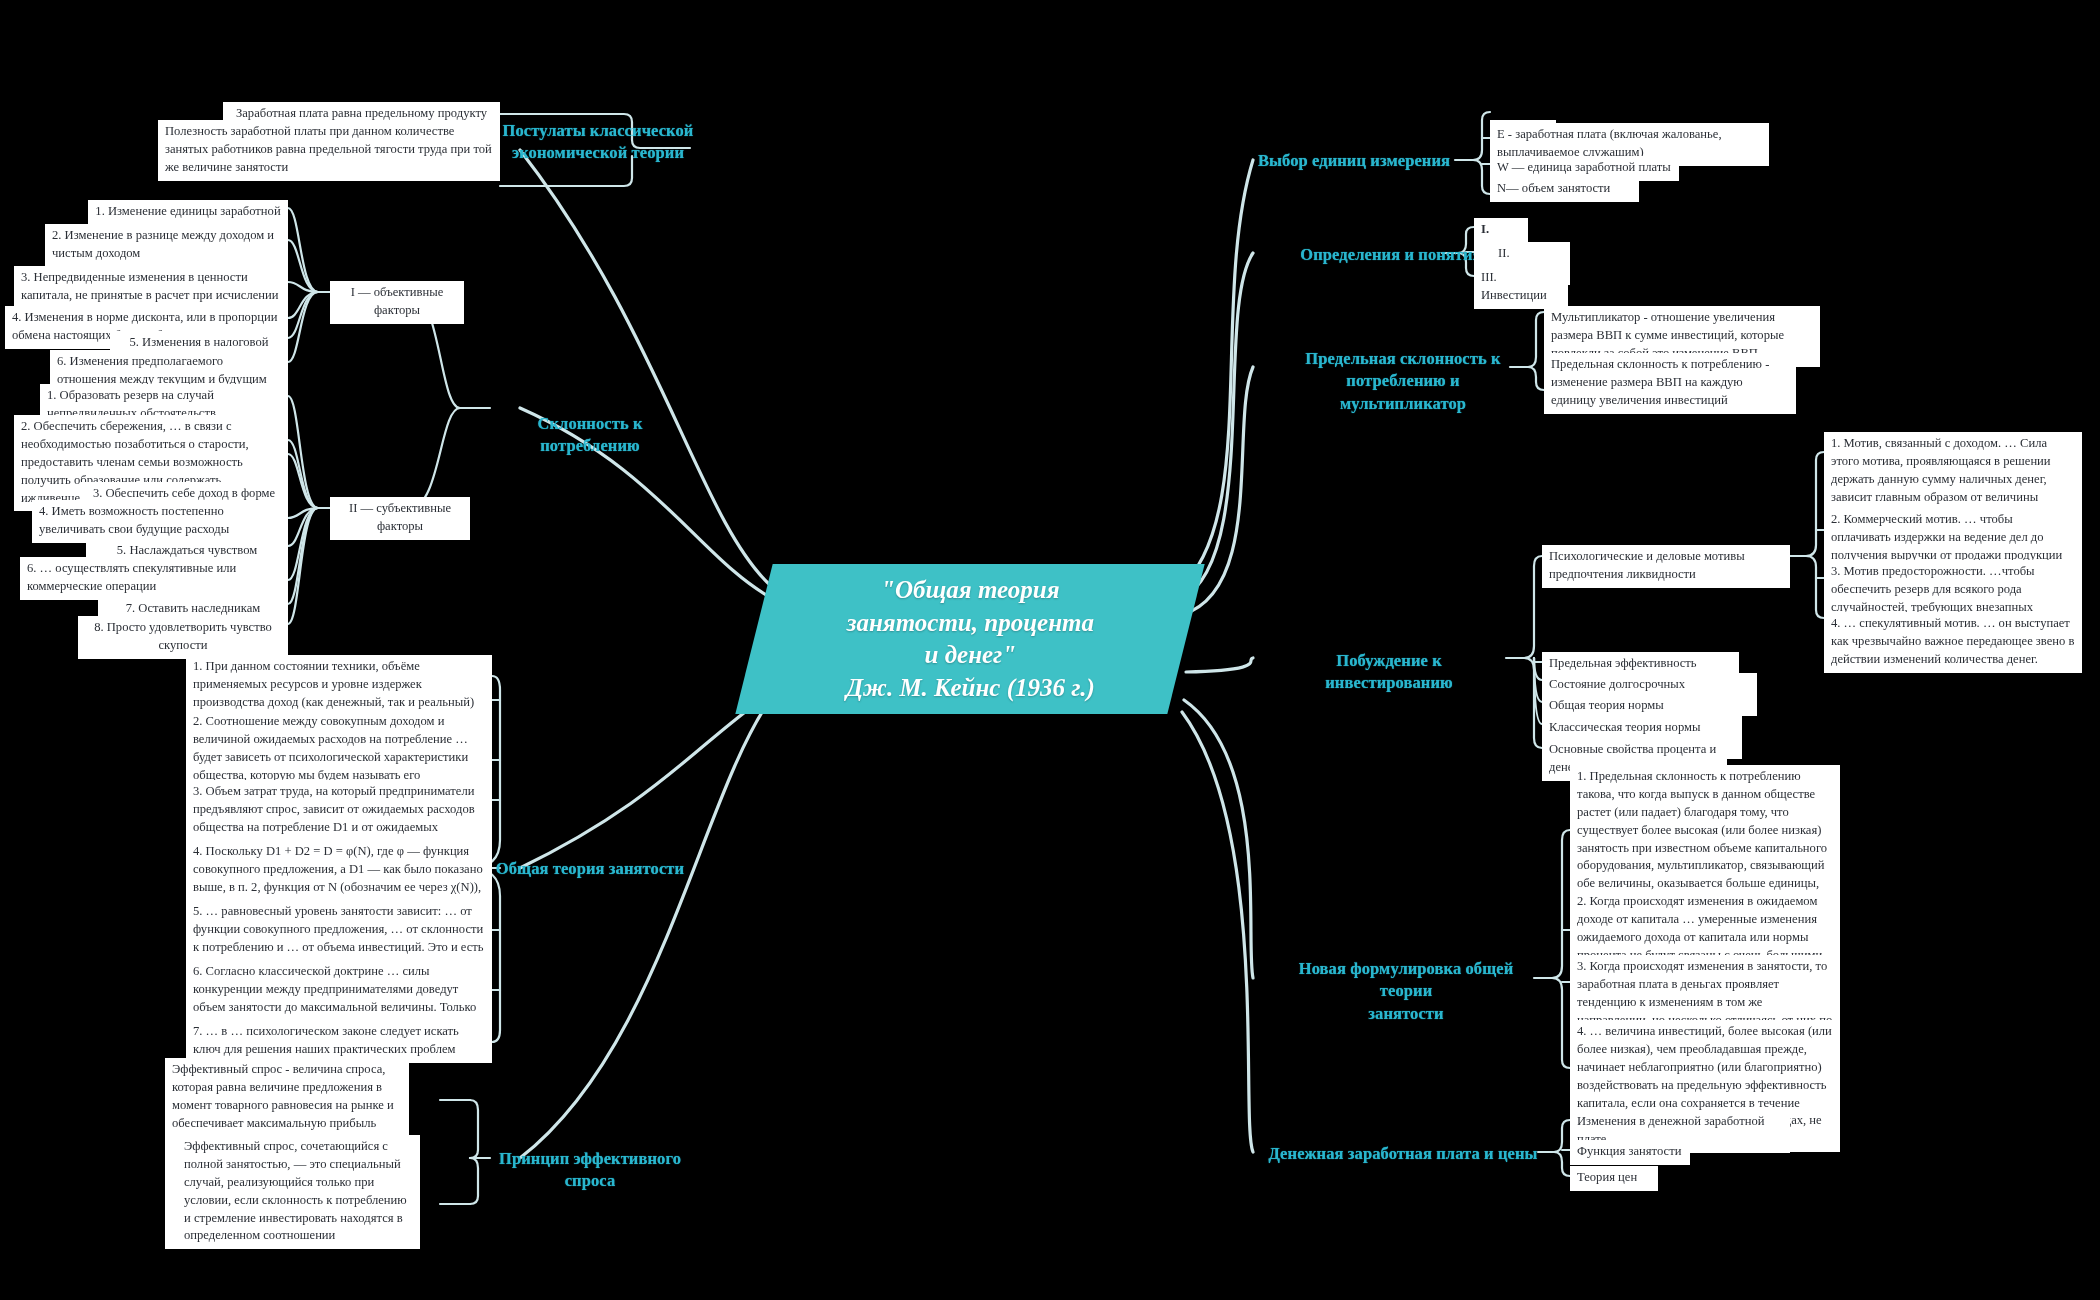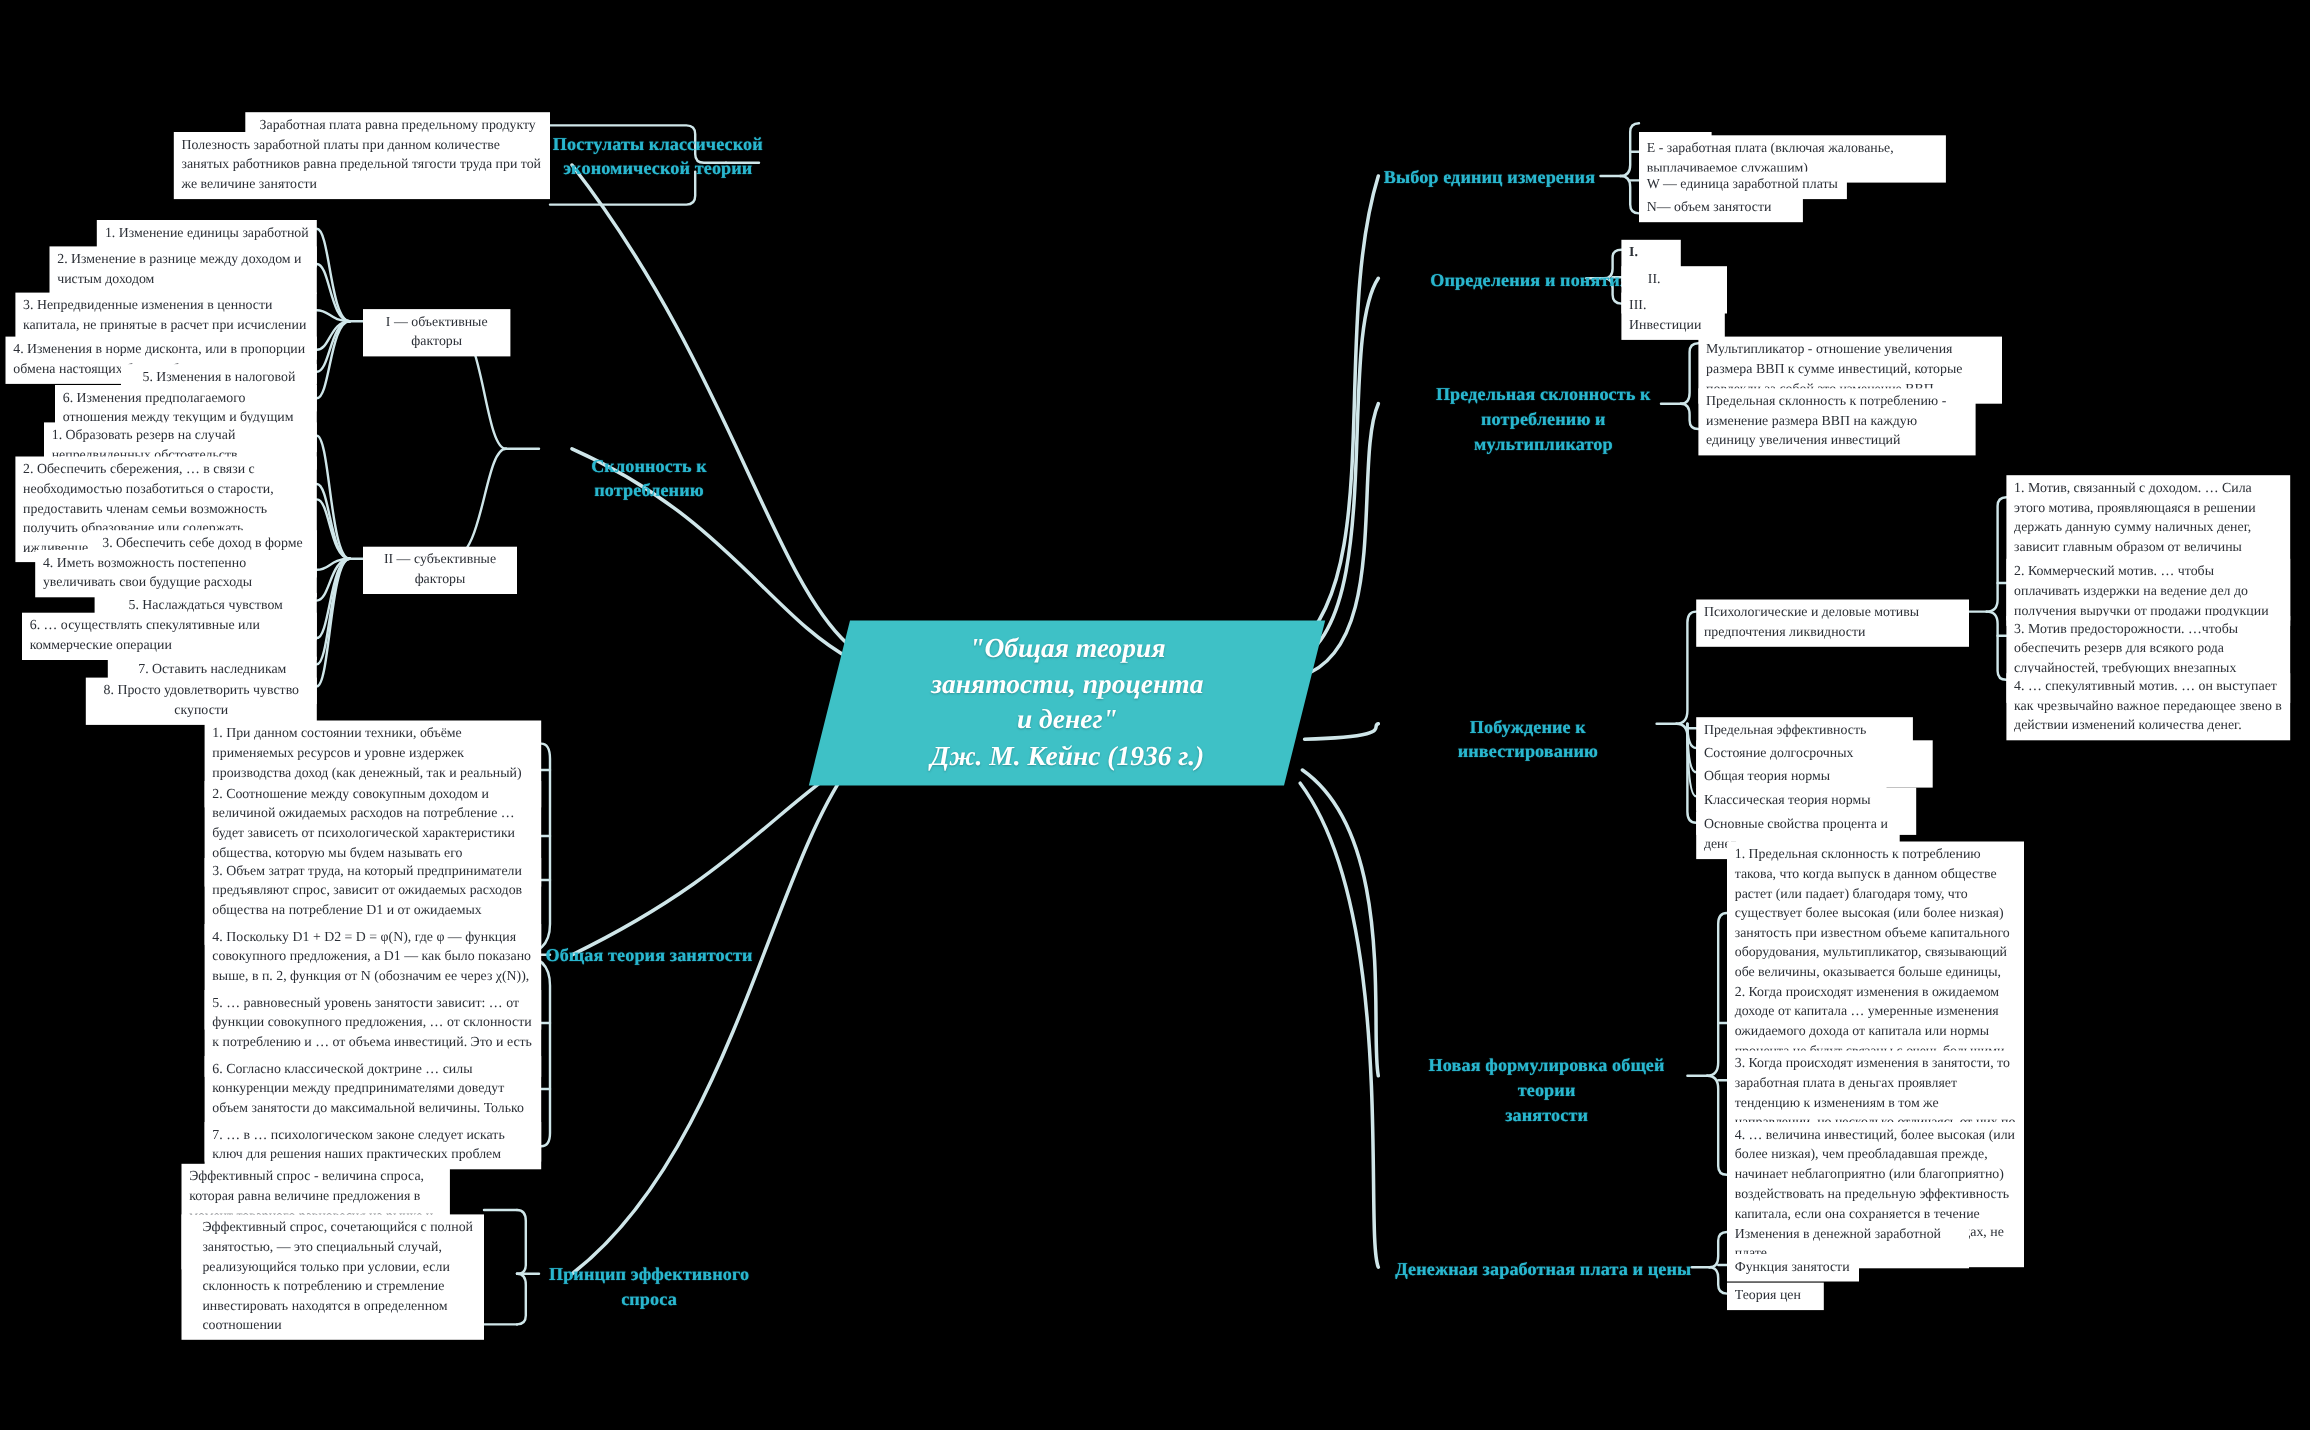--- a/index.html
+++ b/index.html
@@ -200,21 +200,21 @@
   <div class="box" style="left:186px;top:655px;width:306px;">1. При данном состоянии техники, объёме применяемых ресурсов и уровне издержек производства доход (как денежный, так и реальный) зависит от объема занятости N</div>
   <div class="box" style="left:186px;top:710px;width:306px;">2. Соотношение между совокупным доходом и величиной ожидаемых расходов на потребление … будет зависеть от психологической характеристики общества, которую мы будем называть его склонностью к потреблению</div>
   <div class="box" style="left:186px;top:780px;width:306px;">3. Объем затрат труда, на который предприниматели предъявляют спрос, зависит от ожидаемых расходов общества на потребление D1 и от ожидаемых расходов общества на новые инвестиции D2</div>
   <div class="box" style="left:186px;top:840px;width:306px;">4. Поскольку D1 + D2 = D = φ(N), где φ — функция совокупного предложения, а D1 — как было показано выше, в п. 2, функция от N (обозначим ее через χ(N)), зависящая от склонности к потреблению, то φ(N) — χ (N) = D2</div>
   <div class="box" style="left:186px;top:900px;width:306px;">5. … равновесный уровень занятости зависит: … от функции совокупного предложения, … от склонности к потреблению и … от объема инвестиций. Это и есть суть общей теории занятости</div>
   <div class="box" style="left:186px;top:960px;width:306px;">6. Согласно классической доктрине … силы конкуренции между предпринимателями доведут объем занятости до максимальной величины. Только в этой точке … может существовать устойчивое равновесие</div>
   <div class="box" style="left:186px;top:1020px;width:306px;">7. … в … психологическом законе следует искать ключ для решения наших практических проблем</div>
 
   <div class="branch-title" style="left:480px;top:1148px;width:220px;">Принцип эффективного спроса</div>
   <div class="box" style="left:165px;top:1058px;width:244px;">Эффективный спрос - величина спроса, которая равна величине предложения в момент товарного равновесия на рынке и обеспечивает максимальную прибыль производителя</div>
-  <div class="box" style="left:165px;top:1104px;width:275px;padding-left:19px;">Эффективный спрос, сочетающийся с полной занятостью, — это специальный случай, реализующийся только при условии, если склонность к потреблению и стремление инвестировать находятся в определенном соотношении</div>
+  <div class="box" style="left:165px;top:1135px;width:255px;padding-left:19px;">Эффективный спрос, сочетающийся с полной занятостью, — это специальный случай, реализующийся только при условии, если склонность к потреблению и стремление инвестировать находятся в определенном соотношении</div>
 
   <div class="branch-title" style="left:1253px;top:150px;width:202px;">Выбор единиц измерения</div>
   <div class="box" style="left:1490px;top:120px;width:66px;padding-left:44px;">E = NW</div>
   <div class="box" style="left:1490px;top:123px;width:279px;">E - заработная плата (включая жалованье, выплачиваемое служащим)</div>
   <div class="box" style="left:1490px;top:156px;width:189px;">W — единица заработной платы</div>
   <div class="box" style="left:1490px;top:177px;width:149px;">N— объем занятости</div>
 
   <div class="branch-title" style="left:1253px;top:244px;width:190px;margin-left:43px;">Определения и понятия</div>
   <div class="box" style="left:1474px;top:218px;width:54px;font-weight:bold;">I. Доход</div>
   <div class="box" style="left:1474px;top:242px;width:96px;padding-left:24px;">II. Сбережения</div>

